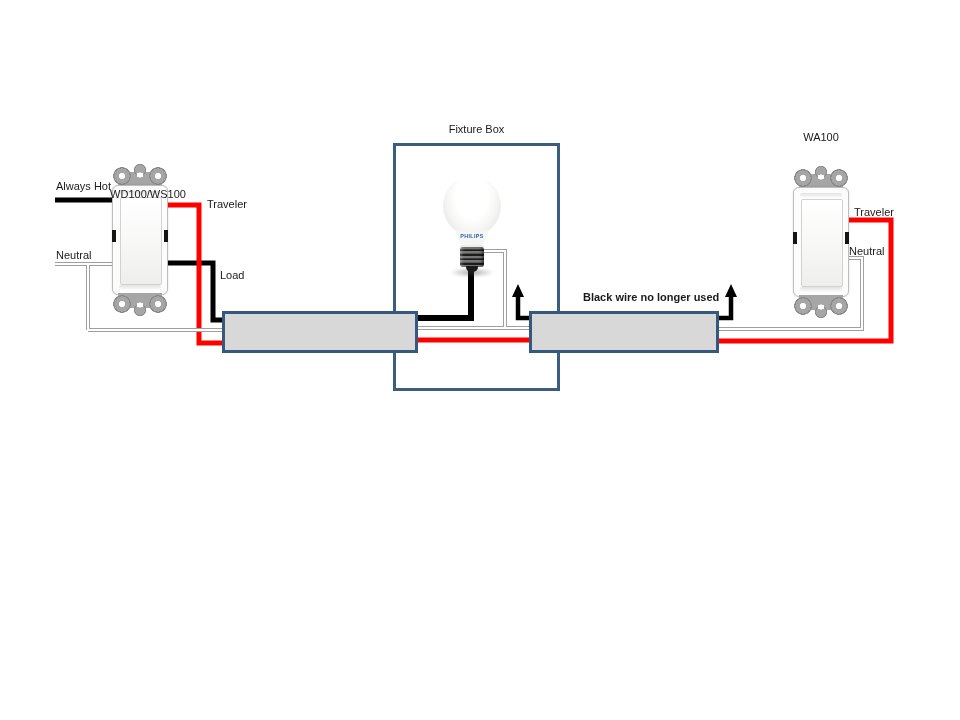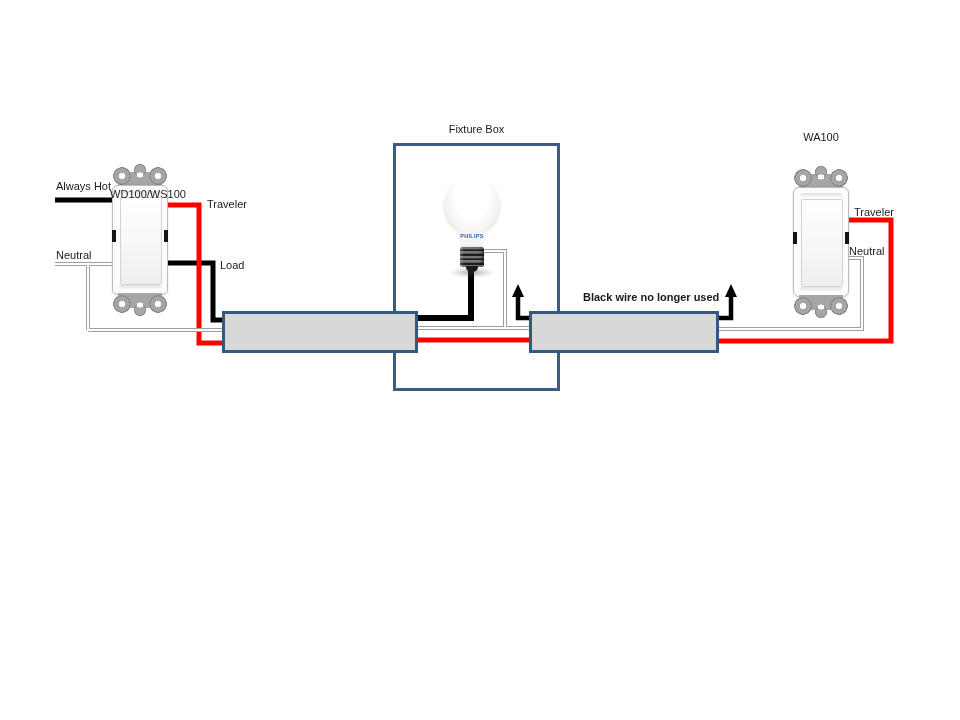--- a/index.html
+++ b/index.html
@@ -136,19 +136,19 @@
     <div class="collar"></div>
     <div class="screw"></div>
     <div class="tip"></div>
   </div>
 
   <div class="lbl center" style="left:393px;top:123px;width:167px;">Fixture Box</div>
   <div class="lbl center" style="left:88px;top:156px;width:120px;margin-top:32px;">WD100/WS100</div>
   <div class="lbl" style="left:56px;top:180px;">Always Hot</div>
   <div class="lbl" style="left:56px;top:249px;">Neutral</div>
   <div class="lbl" style="left:207px;top:198px;">Traveler</div>
-  <div class="lbl" style="left:220px;top:259px;">Load</div>
+  <div class="lbl" style="left:220px;top:269px;">Load</div>
   <div class="lbl center" style="left:771px;top:131px;width:100px;">WA100</div>
   <div class="lbl" style="left:854px;top:206px;">Traveler</div>
   <div class="lbl" style="left:849px;top:245px;">Neutral</div>
   <div class="lbl" style="left:583px;top:291px;font-weight:bold;">Black wire no longer used</div>
 
 </div>
 
 </body></html>

